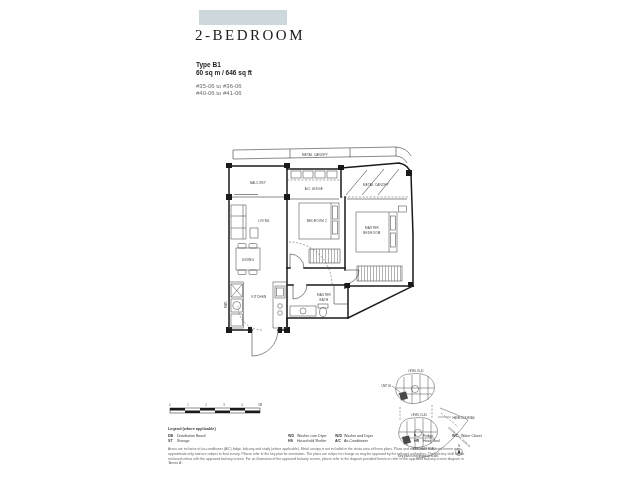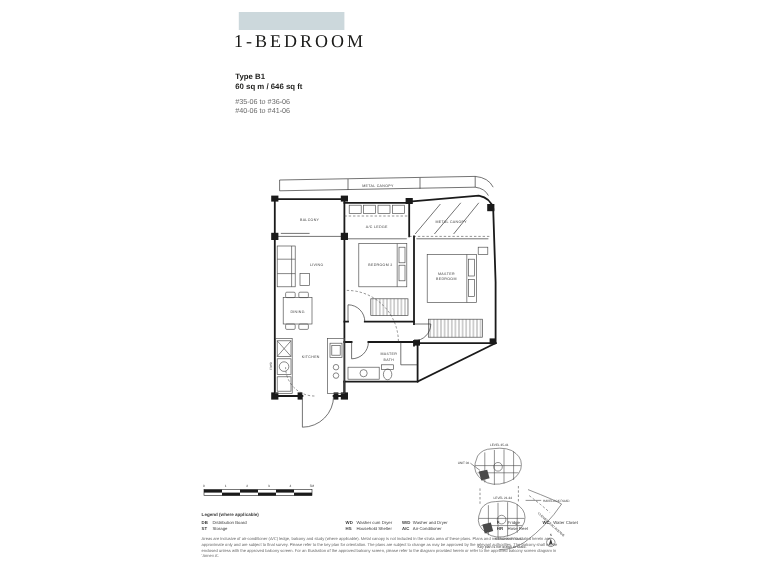--- a/index.html
+++ b/index.html
@@ -32,21 +32,21 @@
   .thin{stroke:#2a2a2a;stroke-width:0.55;fill:none;}
   .furn{stroke:#4a4a4a;stroke-width:0.55;fill:none;}
   .dash{stroke:#4a4a4a;stroke-width:0.5;fill:none;stroke-dasharray:2,1.6;}
   .col-fill{fill:#1a1a1a;stroke:none;}
   .kp{stroke:#4a4a4a;stroke-width:0.5;fill:none;}
 </style>
 </head>
 <body>
 
 <div class="abs" id="accent-swatch" style="background: rgb(204, 216, 220);"></div>
-<div class="abs" id="page-title">1-BEDROOM</div>
+<div class="abs" id="page-title">2-BEDROOM</div>
 <div class="abs" id="type-label">Type B1</div>
 <div class="abs" id="area-label">60 sq m / 646 sq ft</div>
 <div class="abs" id="units1">#35-06 to #36-06</div>
 <div class="abs" id="units2">#40-06 to #41-06</div>
 
 <svg width="640" height="480" viewBox="0 0 640 480">
 
   <defs>
     <pattern id="hatchV" width="3" height="6" patternUnits="userSpaceOnUse">
       <path d="M1.5,0 V6" stroke="#555" stroke-width="0.45"></path>

